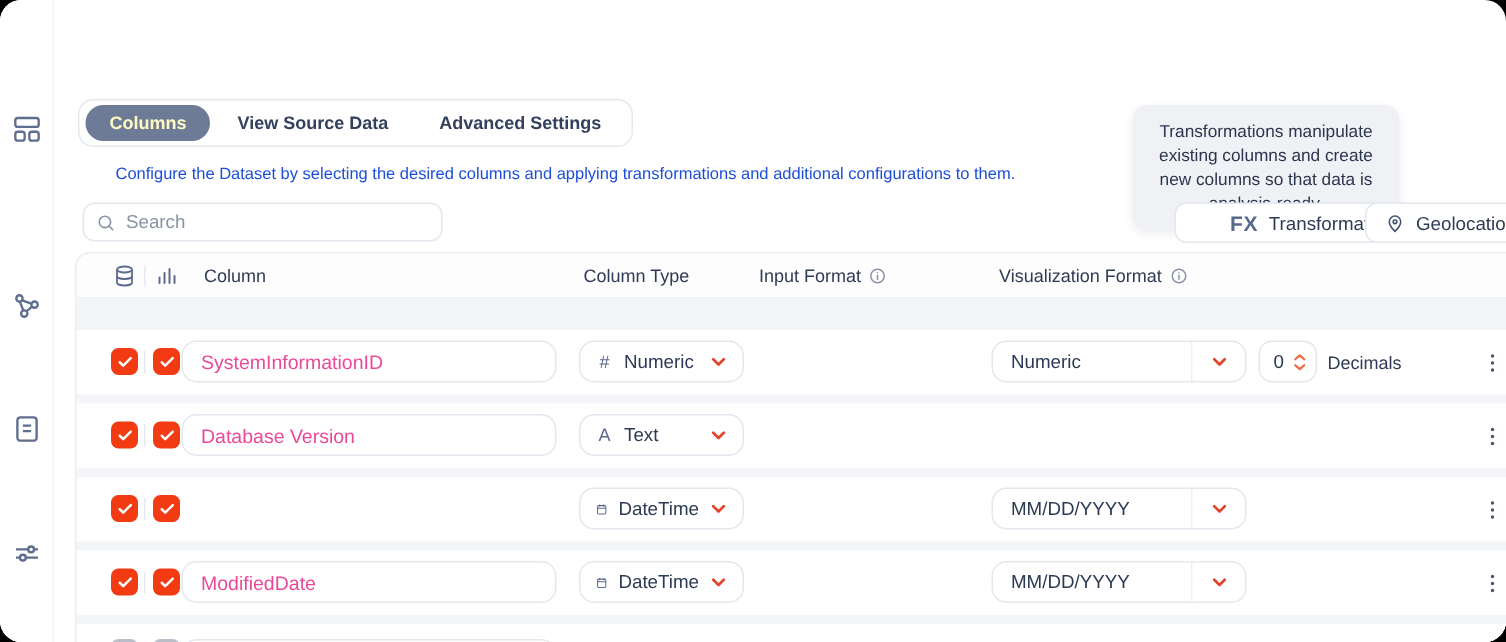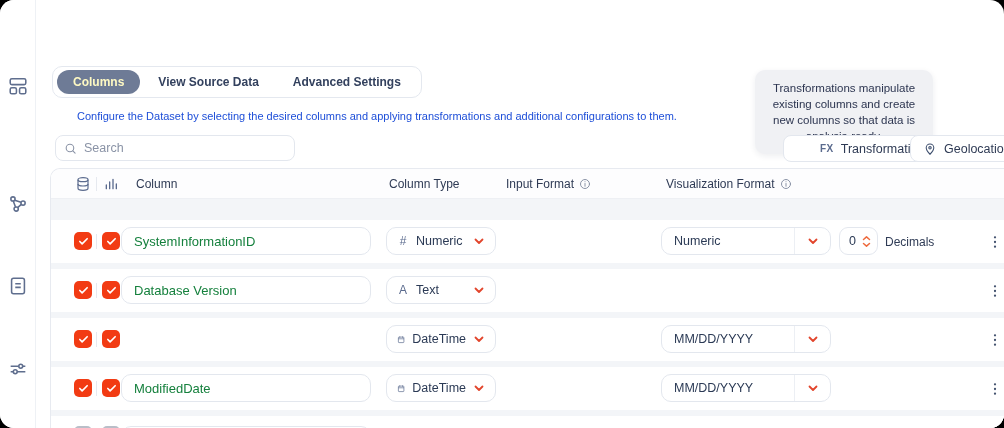--- a/index.html
+++ b/index.html
@@ -68,21 +68,21 @@
     box-shadow:0 2px 6px rgba(30,40,70,.08);
   }
   .act-btn {
     position:absolute; top:135px; height:27px; background:#fff;
     border:1px solid #e3e7ee; border-radius:8px; display:flex; align-items:center;
     padding:0 12px; gap:7px; font-size:12.5px; font-weight:500; color:#2e3a54; cursor:pointer;
     white-space:nowrap;
   }
   .btn-transformations { left:783px; }
   .btn-geolocations { left:910px; }
-  .fx-glyph { font-size:10px; font-weight:700; letter-spacing:.5px; color:#5b6b8e;padding-left:24px; }
+  .fx-glyph { font-size:14px; font-weight:700; letter-spacing:.5px; color:#5b6b8e;padding-left:24px; }
   .act-btn svg { width:14px; height:14px; }
   
   .table {
     position:absolute; left:50px; top:168px; width:960px; height:260px;
     border:1px solid #e7eaf0; border-bottom:none; border-radius:10px 0 0 0;
     overflow:hidden; background:#fff;
   }
   .tbl-header { position:relative; height:30px; background:#fdfdfe; border-bottom:1px solid #eef0f4; }
   .tbl-header .hic { position:absolute; top:7px; width:16px; height:16px; }
   .tbl-header .hic svg { width:16px; height:16px; display:block; }
@@ -95,21 +95,21 @@
     position:absolute; top:12px; width:18px; height:18px; border-radius:5px;
     background:#f23b13; display:flex; align-items:center; justify-content:center; cursor:pointer;
   }
   .checkbox svg { width:11px; height:11px; }
   .checkbox.gray { background:#b9bec8; }
   .cb1 { left:23px; } .cb2 { left:51px; }
   .cb-divider { position:absolute; left:45px; top:14px; width:1px; height:15px; background:#e6e9ef; }
   .col-input {
     position:absolute; left:70px; top:7px; width:250px; height:28px;
     border:1px solid #e3e7ee; border-radius:10px; padding:0 12px;
-    font-size:13px; color:#15803d; font-family:"Liberation Sans", sans-serif; outline:none; background:#fff;
+    font-size:13px; color:#ec4899; font-family:"Liberation Sans", sans-serif; outline:none; background:#fff;
   }
   .dropdown {
     position:absolute; top:7px; height:28px; border:1px solid #e3e7ee; border-radius:10px;
     background:#fff; display:flex; align-items:center; cursor:pointer; font-size:12.5px; color:#2b3a55;
   }
   .dd-type { left:335px; width:110px; padding:0 10px; gap:7px; }
   .dd-type .chev { margin-left:auto; }
   .type-glyph { font-size:12px; font-weight:500; color:#5b6b8e; width:12px; text-align:center; }
   .dd-type svg.cal { width:13px; height:13px; }
   .dd-viz { left:610px; width:170px; }

